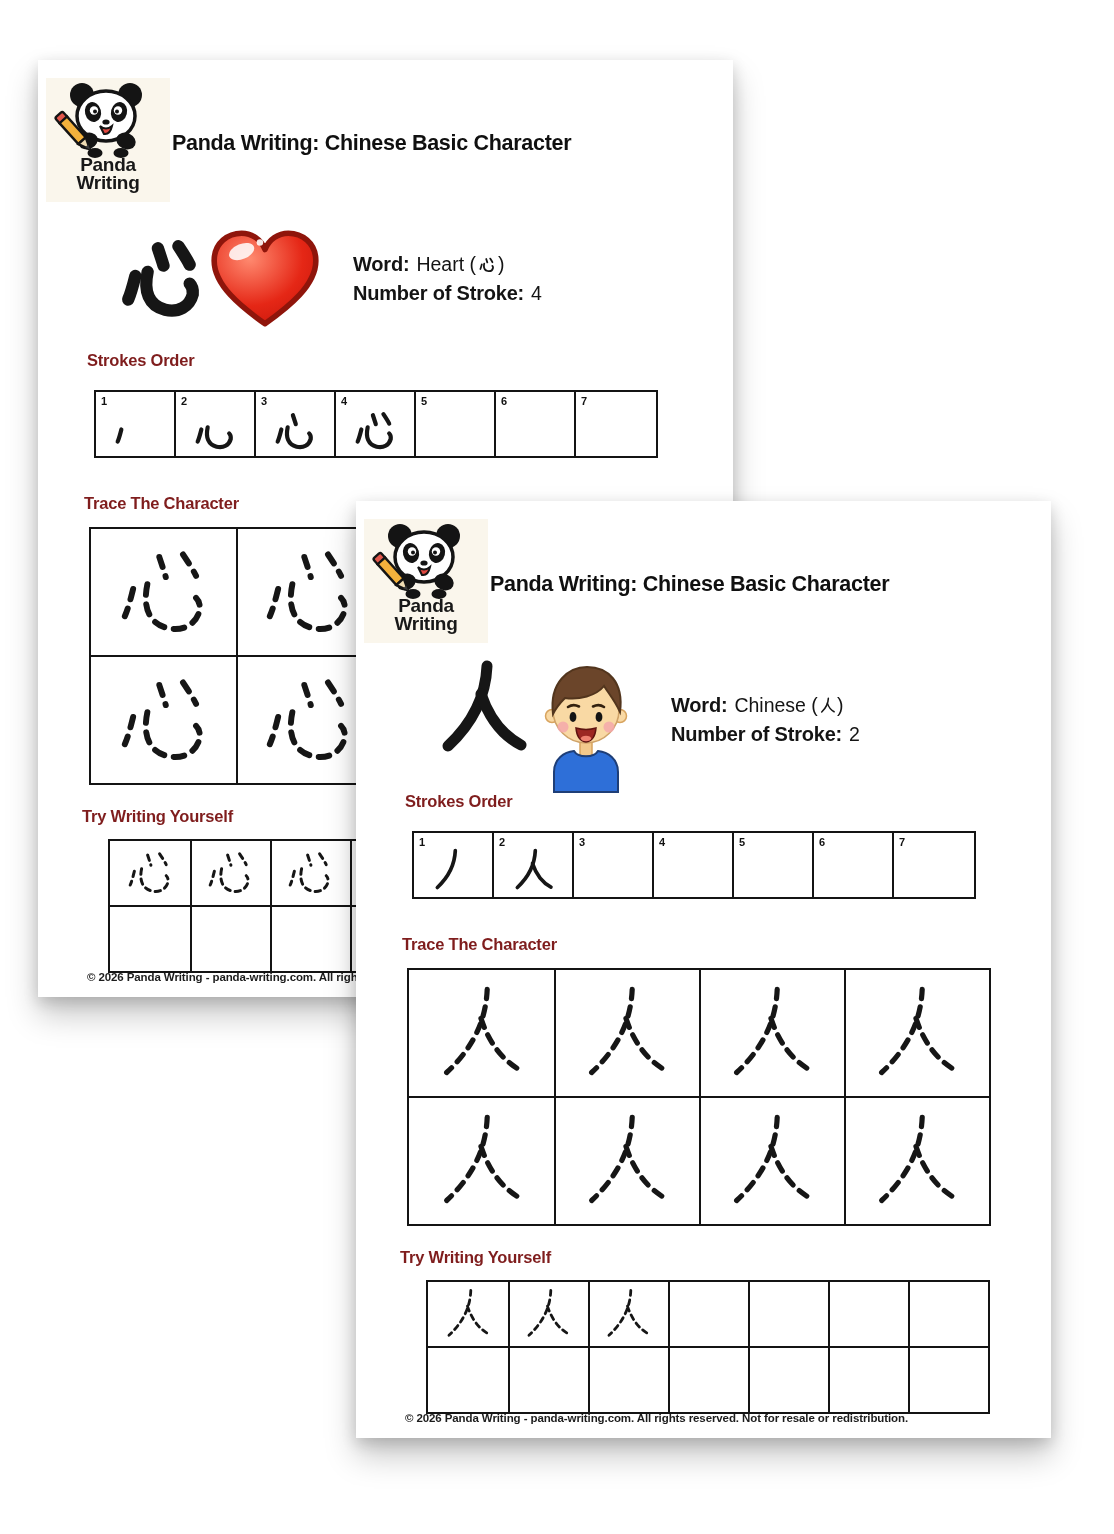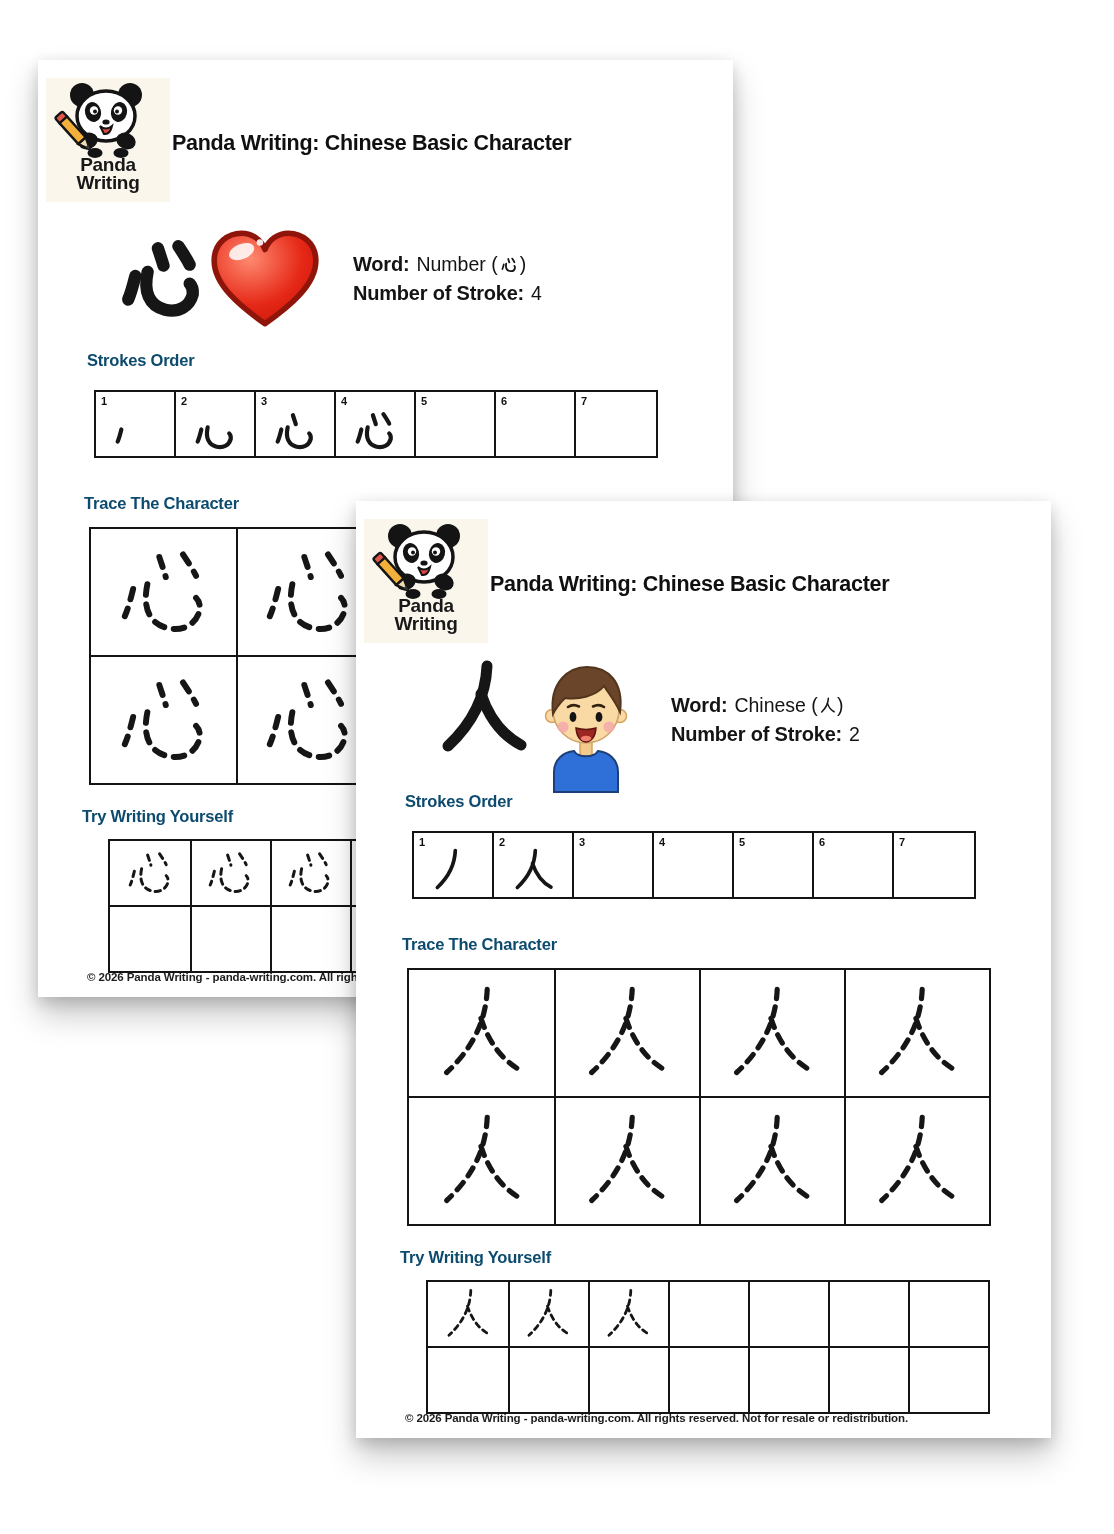--- a/index.html
+++ b/index.html
@@ -33,21 +33,21 @@
   .big-char svg{width:100%;height:100%;}
 
   .word-block{position:absolute;left:315px;top:190px;font-size:20px;}
   .word-line{height:29px;display:flex;align-items:center;white-space:pre;}
   .word-line .lbl{font-weight:700;margin-right:7px;letter-spacing:-.2px;}
   .word-line .val{font-weight:400;font-size:19.5px;display:flex;align-items:center;}
   .word-char{display:inline-flex;align-items:center;margin:0 1px;}
   .page-heart .word-char svg{width:20px;height:16px;}
   .page-person .word-char svg{width:17px;height:17px;}
 
-  .sec-label{position:absolute;font-size:16.5px;font-weight:600;color:#0c4a6e;letter-spacing:-.2px;}
+  .sec-label{position:absolute;font-size:16.5px;font-weight:600;color:#7f1d1d;letter-spacing:-.2px;}
   .l-order{left:49px;top:291px;}
   .l-trace{left:46px;top:434px;}
   .l-try{left:44px;top:747px;}
 
   
   .stroke-table{position:absolute;left:56px;top:330px;display:grid;
                 grid-template-columns:repeat(7,80px);border:2.5px solid #141414;background:#fff;}
   .order-cell{position:relative;height:64px;border-right:2px solid #141414;}
   .order-cell:last-child{border-right:none;}
   .cell-num{position:absolute;left:5px;top:3px;font-size:11px;font-weight:700;color:#111;}
@@ -135,21 +135,21 @@
         </defs>
         <path d="M60,96 C36,79 10,58 10,34 C10,16 24,7 37,7 C47,7 56,13 60,23 C64,13 73,7 83,7 C96,7 110,16 110,34 C110,58 84,79 60,96 Z" fill="url(#hg)" stroke="#8f150b" stroke-width="5.5" stroke-linejoin="round"></path>
         <ellipse cx="37" cy="25" rx="13" ry="7.5" fill="#ffffff" opacity="0.85" transform="rotate(-22 37 25)"></ellipse>
         <circle cx="55" cy="16" r="3.2" fill="#ffffff" opacity="0.9"></circle>
       </svg>
     </div>
 
     <div class="word-block">
       <div class="word-line">
         <span class="lbl">Word:</span>
-        <span class="val"><span>Number</span><span class="po"> (</span><span class="word-char"><svg viewBox="0 0 100 80">
+        <span class="val"><span>Heart</span><span class="po"> (</span><span class="word-char"><svg viewBox="0 0 100 80">
                 <path d="M24,37 C22,45 20,53 17,60" fill="none" stroke="#161616" stroke-width="9" stroke-linecap="round"></path>
                 <path d="M36,33 C32,52 37,66 53,70 C66,73 77,67 80,55 C80.5,50 79.5,47 77,44.5" fill="none" stroke="#161616" stroke-width="9" stroke-linecap="round"></path>
                 <path d="M46,10 C48,16 50,22 51.5,27" fill="none" stroke="#161616" stroke-width="9" stroke-linecap="round"></path>
                 <path d="M66,8 C70,14 74,20 77,26" fill="none" stroke="#161616" stroke-width="9" stroke-linecap="round"></path>
               </svg></span><span>)</span></span>
       </div>
       <div class="word-line">
         <span class="lbl">Number of Stroke:</span>
         <span class="val">4</span>
       </div>

